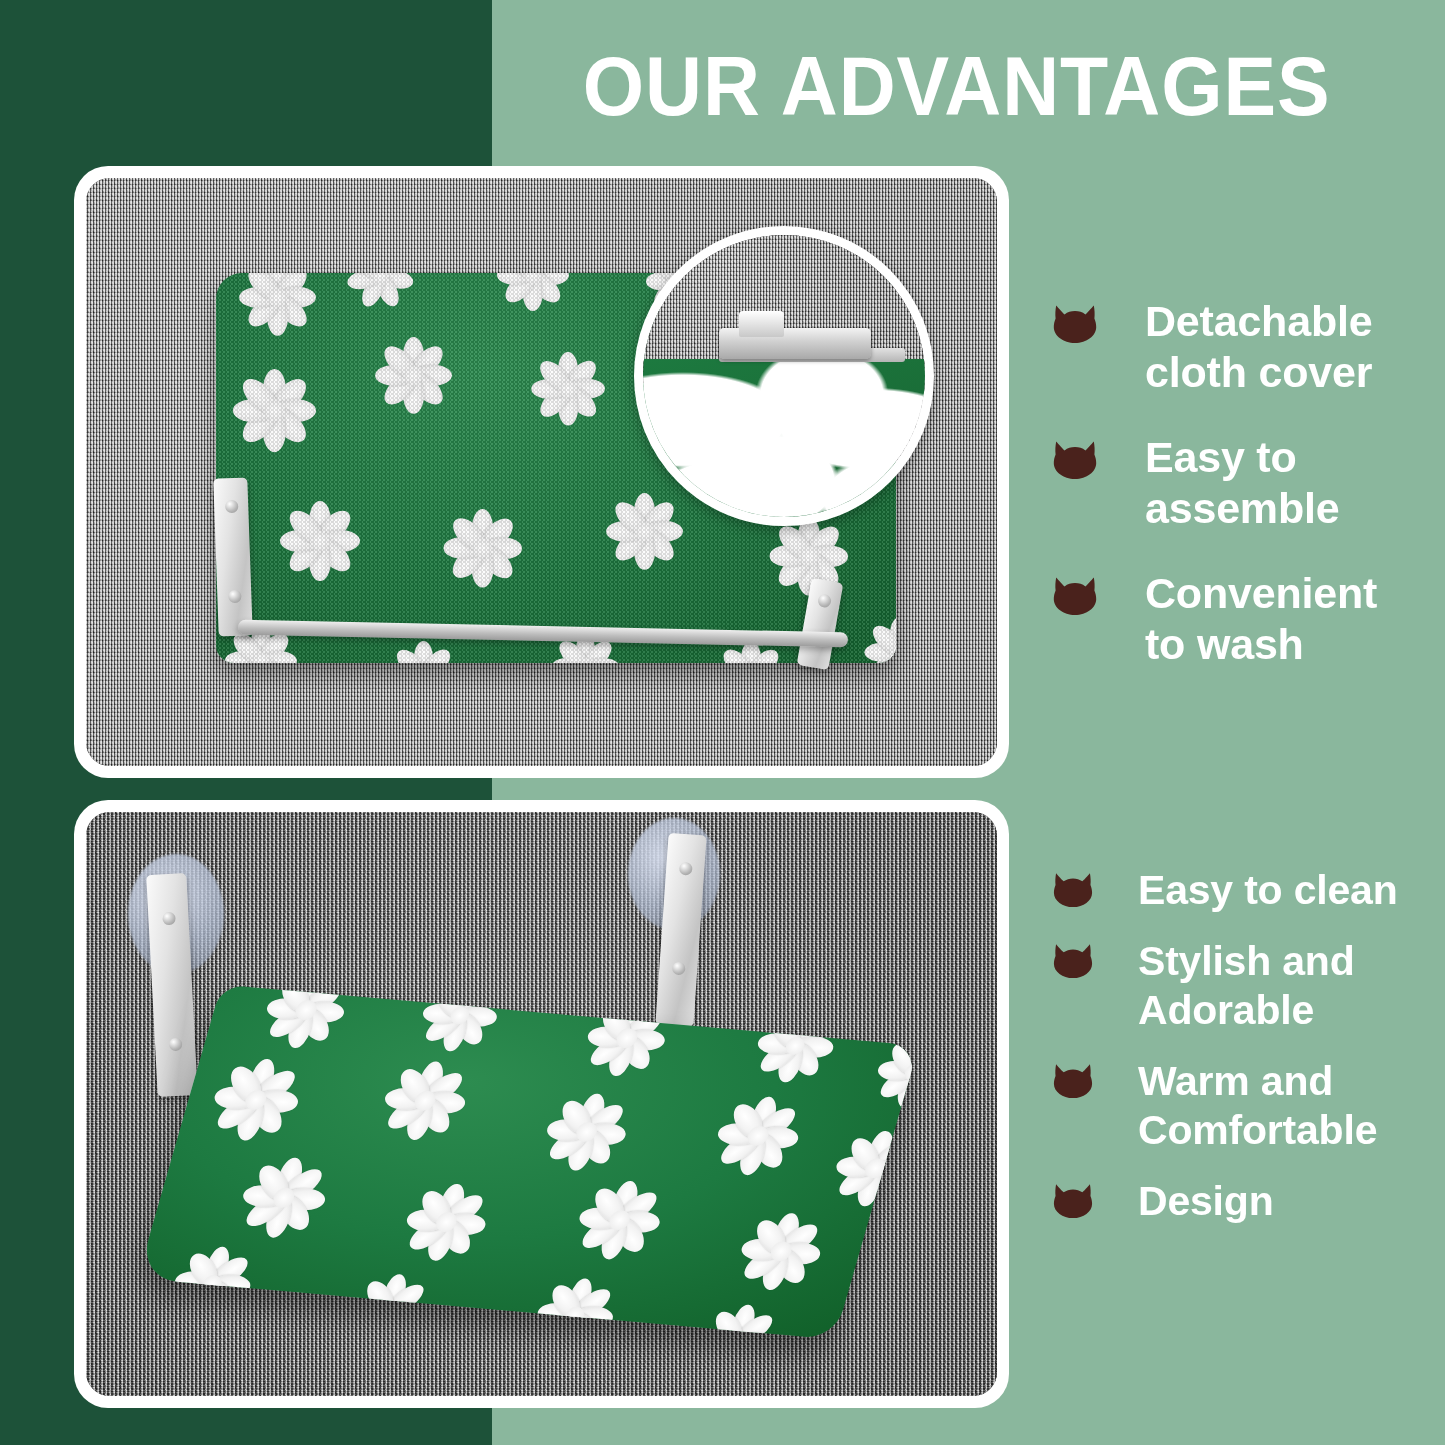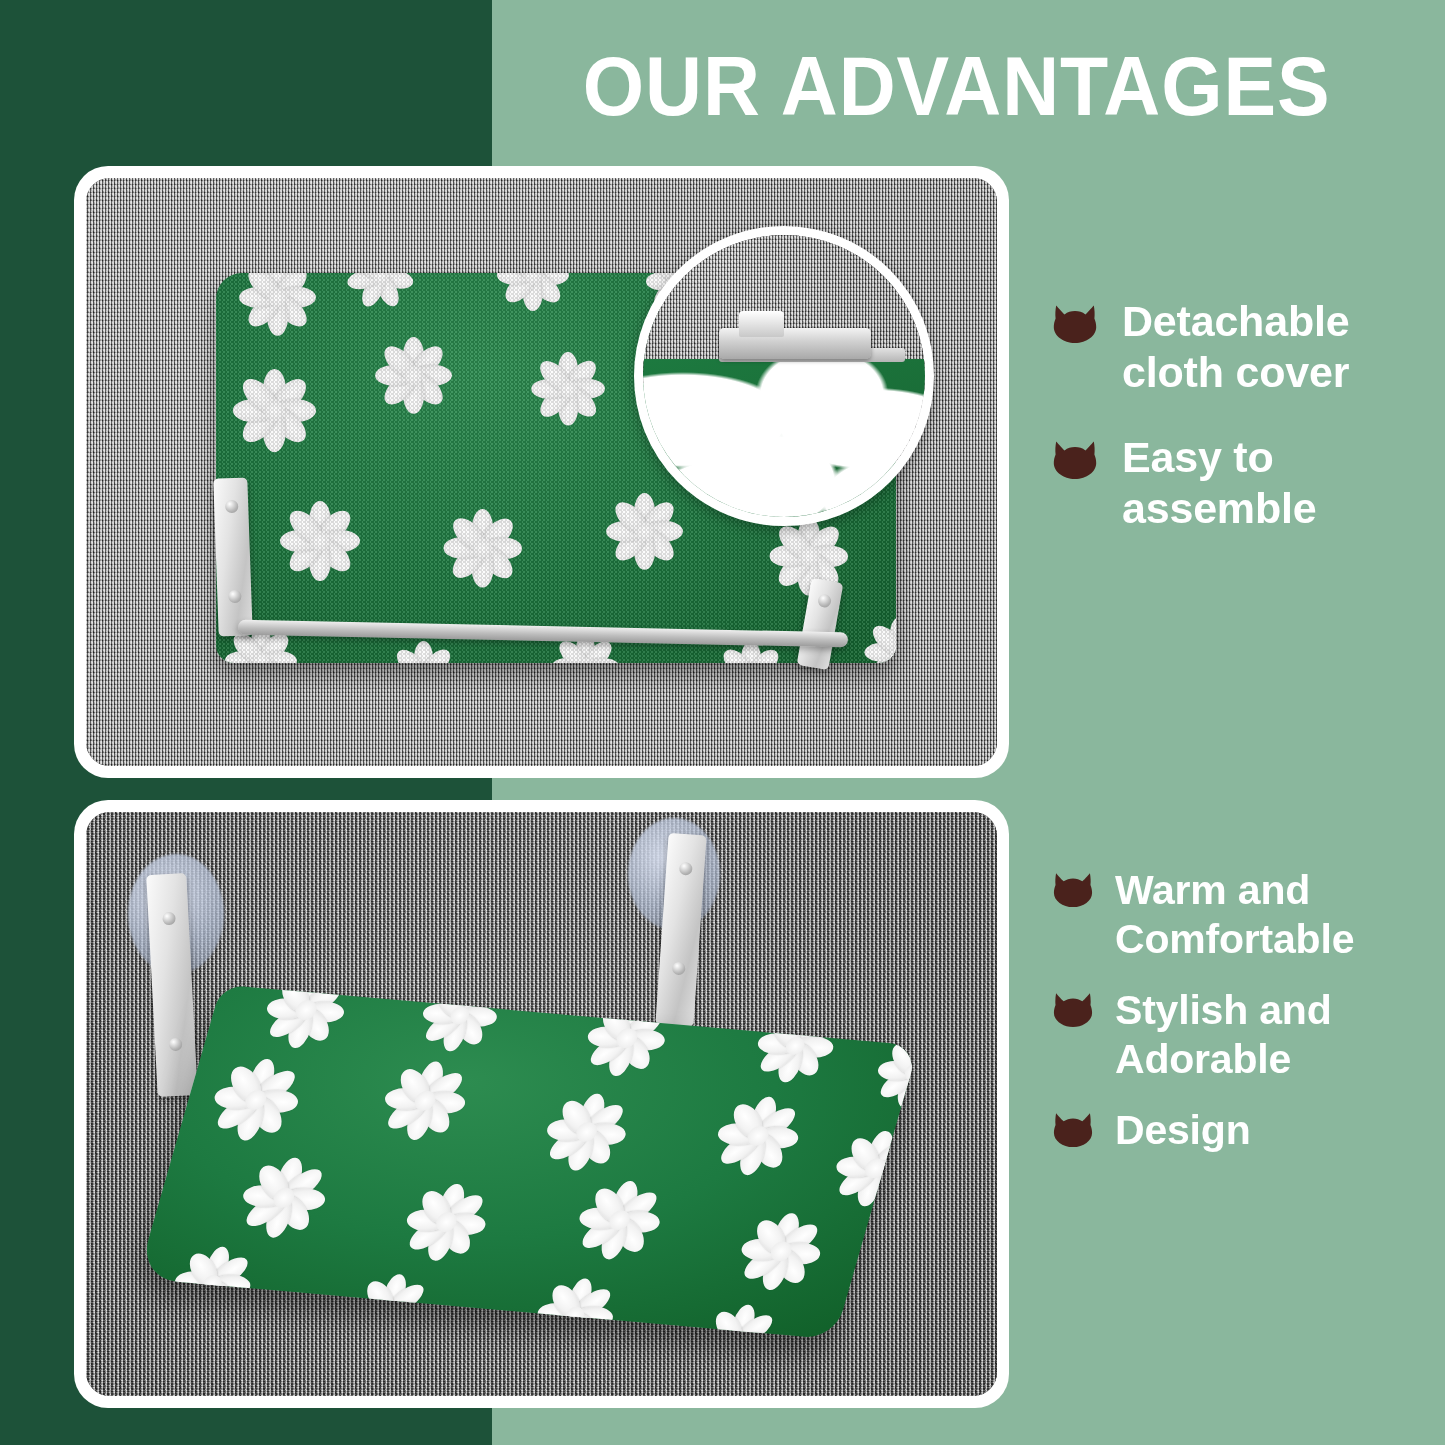--- a/index.html
+++ b/index.html
@@ -171,20 +171,21 @@
   #caption-zipper{left:368px;top:676px;width:378px;height:56px;font-size:36px;}
 
   
   .adv-list{position:absolute;}
   #list-top{left:1053px;top:296px;width:370px;}
   #list-bottom{left:1053px;top:866px;width:382px;}
 
   .adv-item{
     display:flex;align-items:flex-start;
     margin-bottom:0;
+    gap:23px;
   }
   #list-top .adv-item{min-height:136px;}
   #list-bottom .adv-item{min-height:0;}
   #list-bottom .adv-item{margin-bottom:22px;}
 
   .cat-icon{
     flex:0 0 auto;
     width:44px;height:40px;
     margin-right:25px;
     margin-top:8px;
@@ -667,34 +668,46 @@
           <path fill="#4a221c" d="M3.2 1.5 C3.2 1.5 8.8 8.2 11.6 10.4 C14.6 8.2 18 7.1 22 7.1 C26 7.1 29.4 8.2 32.4 10.4 C35.2 8.2 40.8 1.5 40.8 1.5 C41.6 5.6 41.9 10.6 41.4 14.4 C42.6 17.2 43.2 20.2 43.2 23.2 C43.2 31.6 33.6 39 22 39 C10.4 39 0.8 31.6 0.8 23.2 C0.8 20.2 1.4 17.2 2.6 14.4 C2.1 10.6 2.4 5.6 3.2 1.5 Z"></path>
         </svg></span>
       <span class="adv-text">Detachable cloth cover</span>
     </div>
     <div class="adv-item">
       <span class="cat-icon"><svg viewBox="0 0 44 40" width="100%" height="100%">
           <path fill="#4a221c" d="M3.2 1.5 C3.2 1.5 8.8 8.2 11.6 10.4 C14.6 8.2 18 7.1 22 7.1 C26 7.1 29.4 8.2 32.4 10.4 C35.2 8.2 40.8 1.5 40.8 1.5 C41.6 5.6 41.9 10.6 41.4 14.4 C42.6 17.2 43.2 20.2 43.2 23.2 C43.2 31.6 33.6 39 22 39 C10.4 39 0.8 31.6 0.8 23.2 C0.8 20.2 1.4 17.2 2.6 14.4 C2.1 10.6 2.4 5.6 3.2 1.5 Z"></path>
         </svg></span>
       <span class="adv-text">Easy to assemble</span>
     </div>
+    <div class="adv-item">
+      <span class="cat-icon"><svg viewBox="0 0 44 40" width="100%" height="100%">
+          <path fill="#4a221c" d="M3.2 1.5 C3.2 1.5 8.8 8.2 11.6 10.4 C14.6 8.2 18 7.1 22 7.1 C26 7.1 29.4 8.2 32.4 10.4 C35.2 8.2 40.8 1.5 40.8 1.5 C41.6 5.6 41.9 10.6 41.4 14.4 C42.6 17.2 43.2 20.2 43.2 23.2 C43.2 31.6 33.6 39 22 39 C10.4 39 0.8 31.6 0.8 23.2 C0.8 20.2 1.4 17.2 2.6 14.4 C2.1 10.6 2.4 5.6 3.2 1.5 Z"></path>
+        </svg></span>
+      <span class="adv-text">Convenient to wash</span>
+    </div>
   </div>
 
 <div id="list-bottom" class="adv-list">
     <div class="adv-item">
       <span class="cat-icon"><svg viewBox="0 0 44 40" width="100%" height="100%">
           <path fill="#4a221c" d="M3.2 1.5 C3.2 1.5 8.8 8.2 11.6 10.4 C14.6 8.2 18 7.1 22 7.1 C26 7.1 29.4 8.2 32.4 10.4 C35.2 8.2 40.8 1.5 40.8 1.5 C41.6 5.6 41.9 10.6 41.4 14.4 C42.6 17.2 43.2 20.2 43.2 23.2 C43.2 31.6 33.6 39 22 39 C10.4 39 0.8 31.6 0.8 23.2 C0.8 20.2 1.4 17.2 2.6 14.4 C2.1 10.6 2.4 5.6 3.2 1.5 Z"></path>
         </svg></span>
-      <span class="adv-text">Warm and Comfortable</span>
+      <span class="adv-text">Easy to clean</span>
     </div>
     <div class="adv-item">
       <span class="cat-icon"><svg viewBox="0 0 44 40" width="100%" height="100%">
           <path fill="#4a221c" d="M3.2 1.5 C3.2 1.5 8.8 8.2 11.6 10.4 C14.6 8.2 18 7.1 22 7.1 C26 7.1 29.4 8.2 32.4 10.4 C35.2 8.2 40.8 1.5 40.8 1.5 C41.6 5.6 41.9 10.6 41.4 14.4 C42.6 17.2 43.2 20.2 43.2 23.2 C43.2 31.6 33.6 39 22 39 C10.4 39 0.8 31.6 0.8 23.2 C0.8 20.2 1.4 17.2 2.6 14.4 C2.1 10.6 2.4 5.6 3.2 1.5 Z"></path>
         </svg></span>
       <span class="adv-text">Stylish and Adorable</span>
     </div>
     <div class="adv-item">
       <span class="cat-icon"><svg viewBox="0 0 44 40" width="100%" height="100%">
           <path fill="#4a221c" d="M3.2 1.5 C3.2 1.5 8.8 8.2 11.6 10.4 C14.6 8.2 18 7.1 22 7.1 C26 7.1 29.4 8.2 32.4 10.4 C35.2 8.2 40.8 1.5 40.8 1.5 C41.6 5.6 41.9 10.6 41.4 14.4 C42.6 17.2 43.2 20.2 43.2 23.2 C43.2 31.6 33.6 39 22 39 C10.4 39 0.8 31.6 0.8 23.2 C0.8 20.2 1.4 17.2 2.6 14.4 C2.1 10.6 2.4 5.6 3.2 1.5 Z"></path>
         </svg></span>
+      <span class="adv-text">Warm and Comfortable</span>
+    </div>
+    <div class="adv-item">
+      <span class="cat-icon"><svg viewBox="0 0 44 40" width="100%" height="100%">
+          <path fill="#4a221c" d="M3.2 1.5 C3.2 1.5 8.8 8.2 11.6 10.4 C14.6 8.2 18 7.1 22 7.1 C26 7.1 29.4 8.2 32.4 10.4 C35.2 8.2 40.8 1.5 40.8 1.5 C41.6 5.6 41.9 10.6 41.4 14.4 C42.6 17.2 43.2 20.2 43.2 23.2 C43.2 31.6 33.6 39 22 39 C10.4 39 0.8 31.6 0.8 23.2 C0.8 20.2 1.4 17.2 2.6 14.4 C2.1 10.6 2.4 5.6 3.2 1.5 Z"></path>
+        </svg></span>
       <span class="adv-text">Design</span>
     </div>
   </div>
 
 </body></html>

